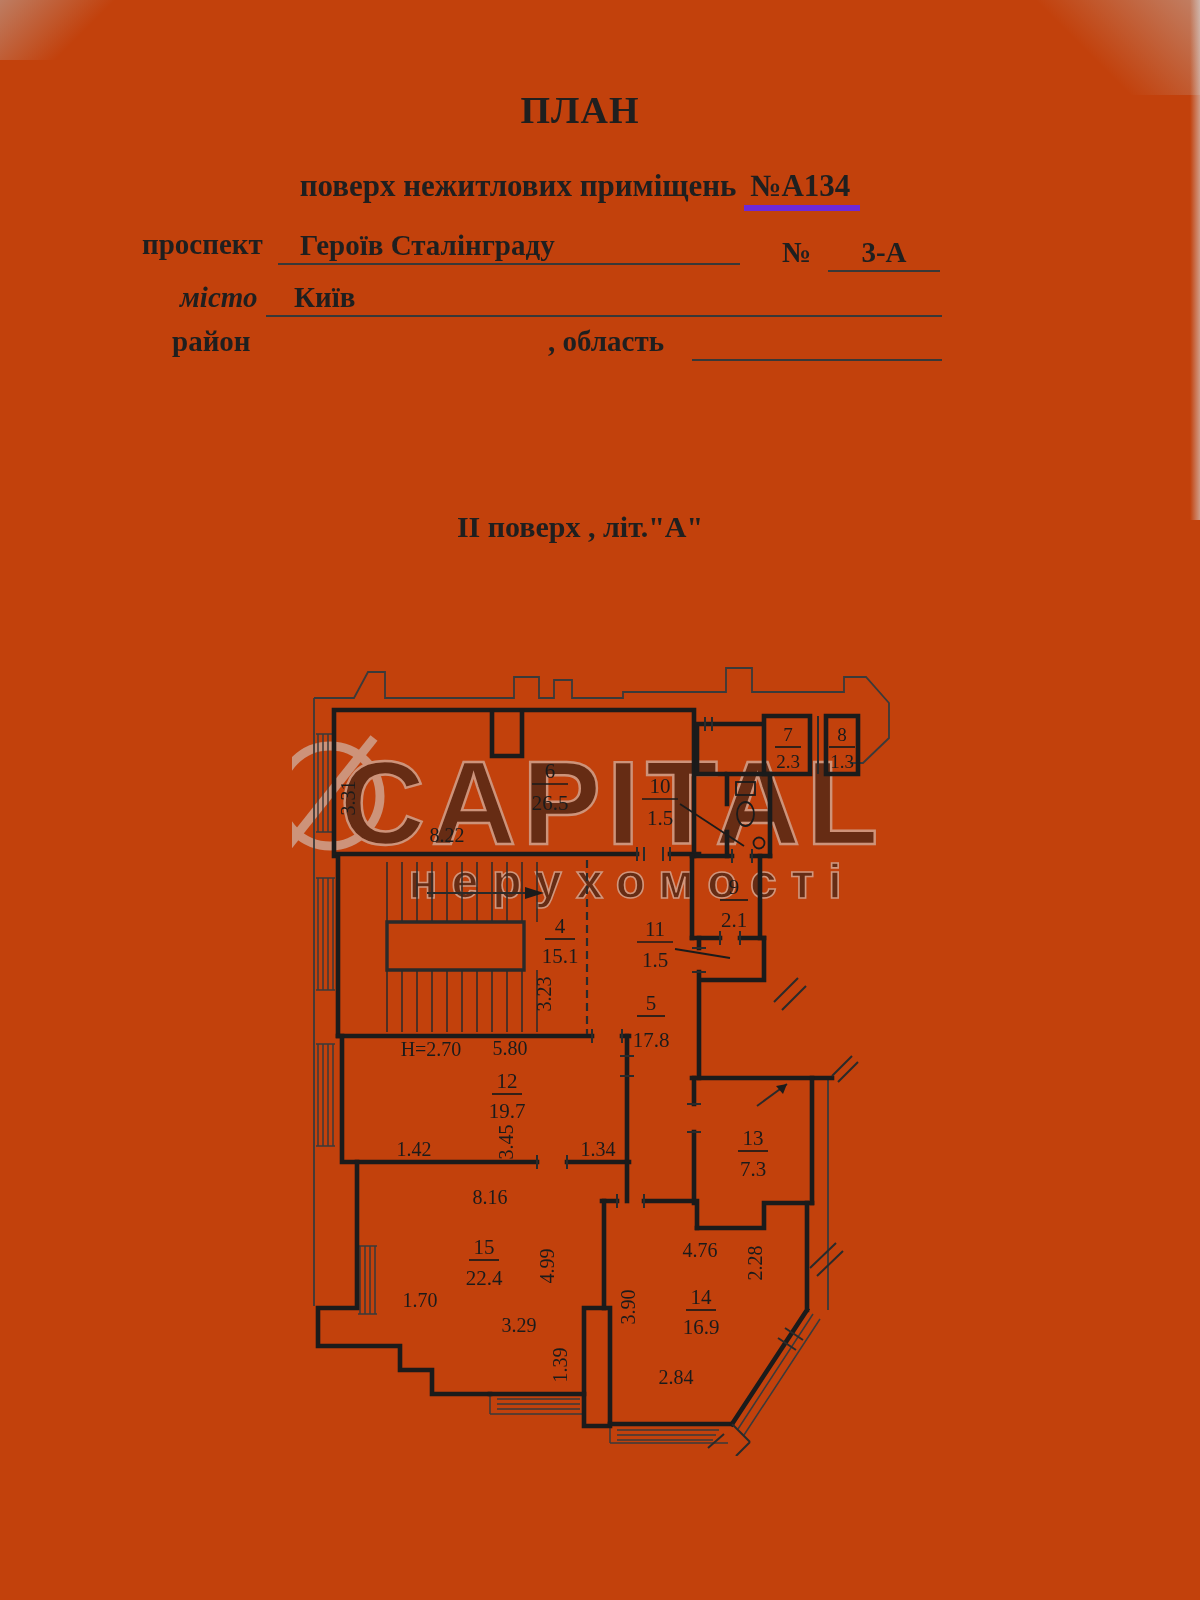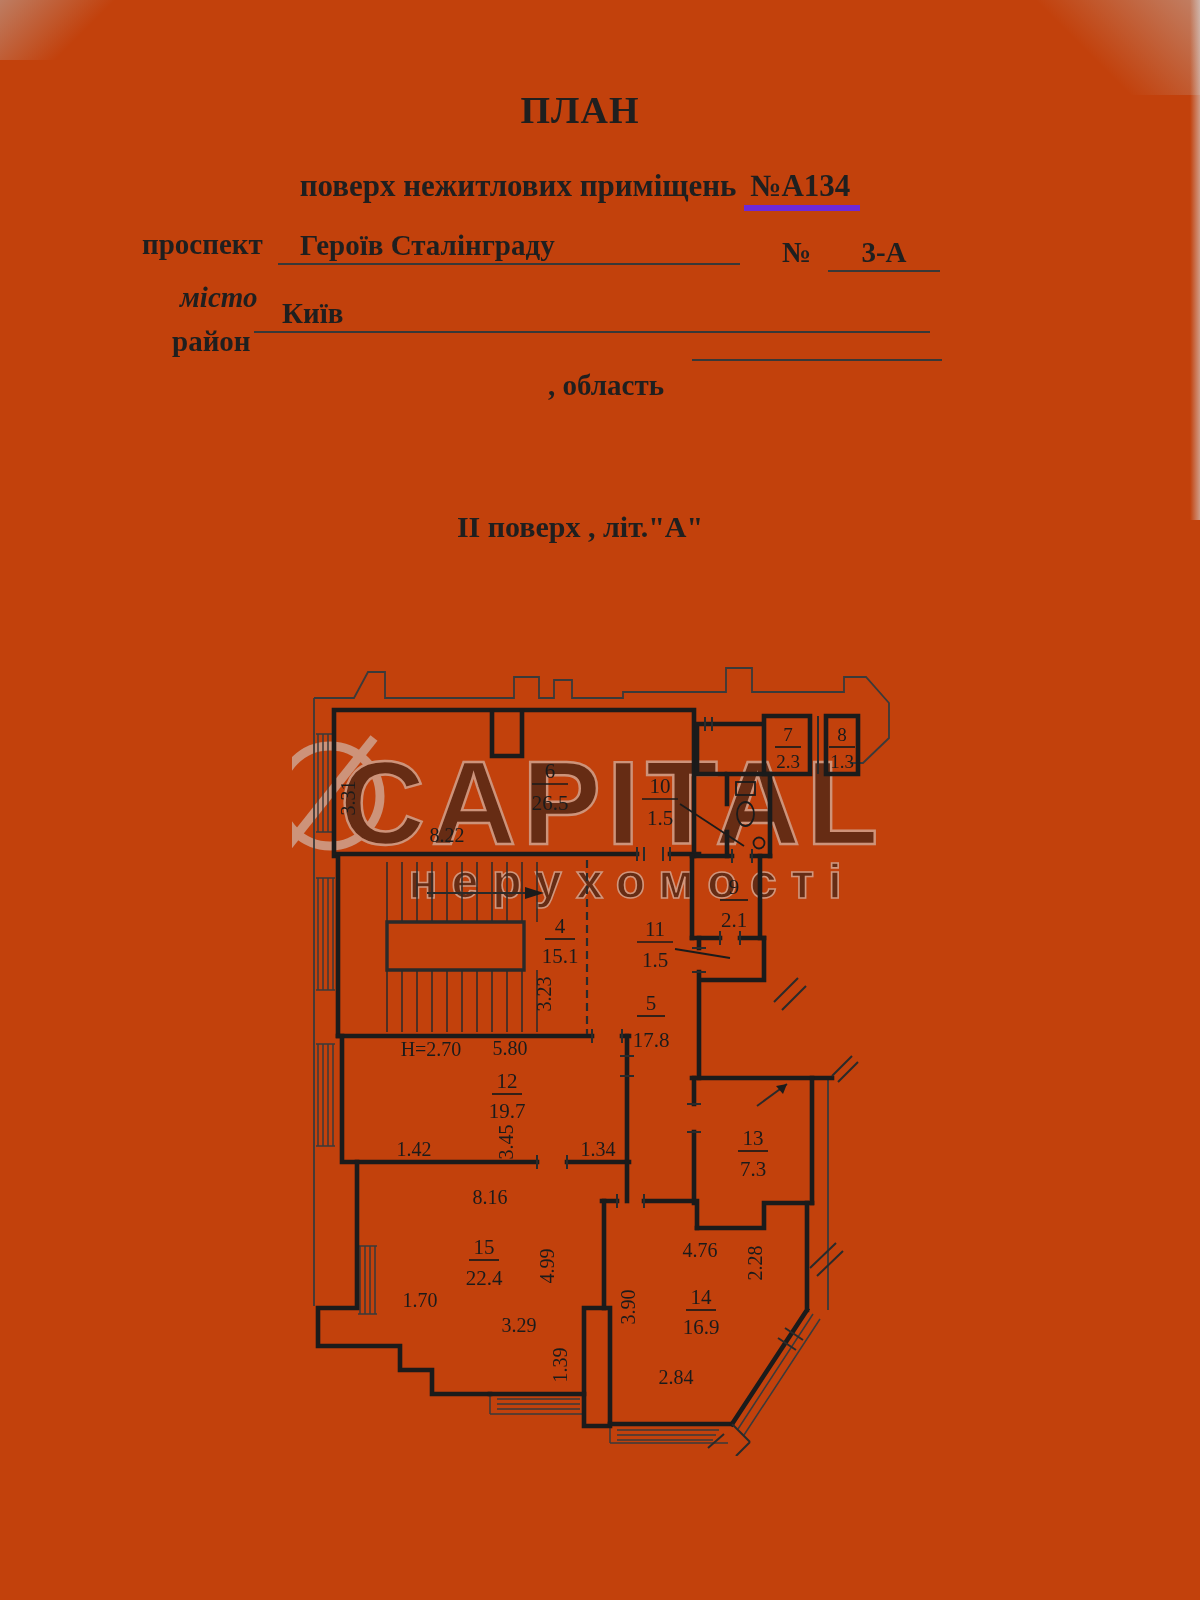--- a/index.html
+++ b/index.html
@@ -36,24 +36,24 @@
     <span>поверх нежитлових приміщень</span>
     <span class="num">№А134</span>
   </div>
 
   <div class="row" style="left:142px;top:228px;">проспект</div>
   <div class="row u" style="left:278px;top:220px;width:462px;padding-left:22px;margin-top:9px;">Героїв Сталінграду</div>
   <div class="row" style="left:782px;top:236px;">№</div>
   <div class="row u" style="left:828px;top:236px;width:112px;text-align:center;">3-А</div>
 
   <div class="row" style="left:180px;top:281px;font-style:italic;">місто</div>
-  <div class="row u" style="left:254px;top:281px;width:676px;padding-left:28px;margin-top:16px;">Київ</div>
+  <div class="row u" style="left:266px;top:281px;width:676px;padding-left:28px;">Київ</div>
 
   <div class="row" style="left:172px;top:325px;">район</div>
-  <div class="row" style="left:548px;top:325px;margin-top:44px;">, область</div>
+  <div class="row" style="left:548px;top:325px;">, область</div>
   <div class="row u" style="left:692px;top:325px;width:250px;"></div>
 
   <div class="center-wrap floor" style="top:510px;">ІІ поверх , літ."А"</div>
 
   <svg style="position:absolute;left:292px;top:646px;" width="618" height="810" viewBox="0 0 618 810" xmlns="http://www.w3.org/2000/svg">
 
     <g opacity="0.55" fill="none" stroke="#d6d6d4">
       <circle cx="38" cy="150" r="50" stroke-width="9"></circle>
       <path d="M-8,205 L82,92" stroke-width="9"></path>
       <text class="wm" x="320" y="198" font-size="118" letter-spacing="6" text-anchor="middle" stroke="#d6d6d4" stroke-width="2.4" fill="#fbfbfa">CAPITAL</text>

